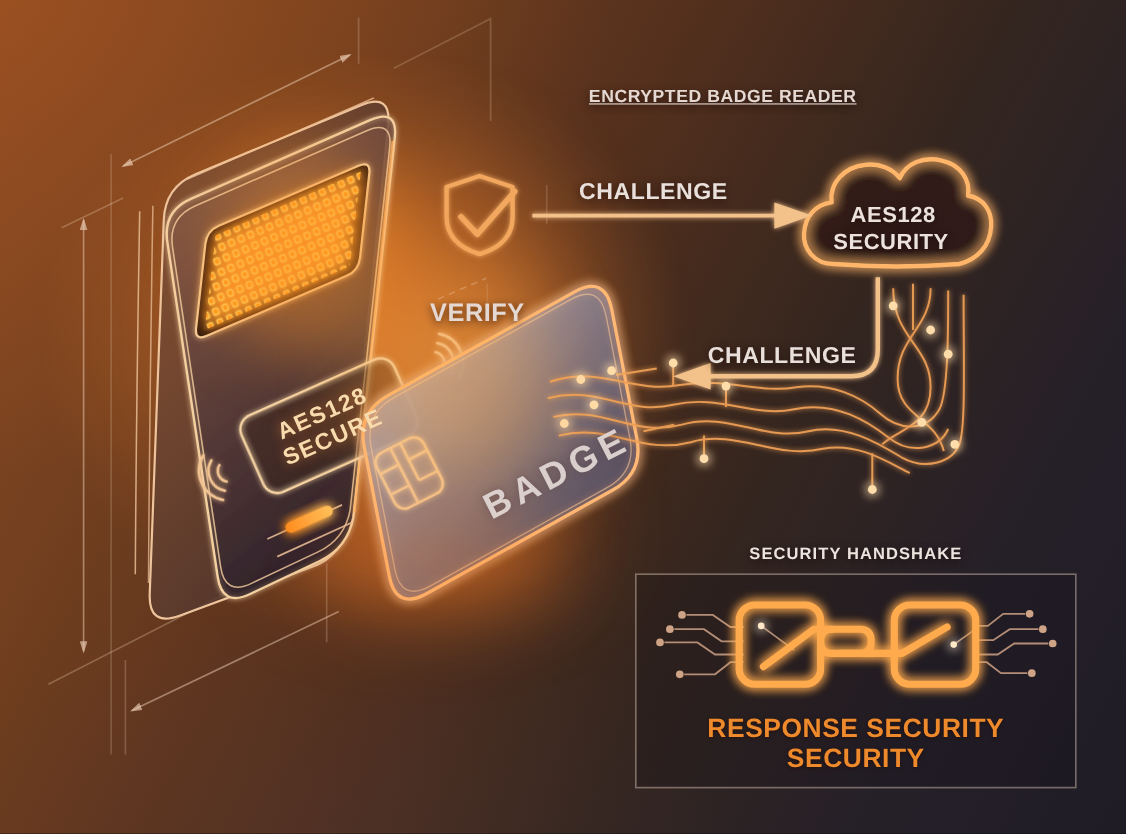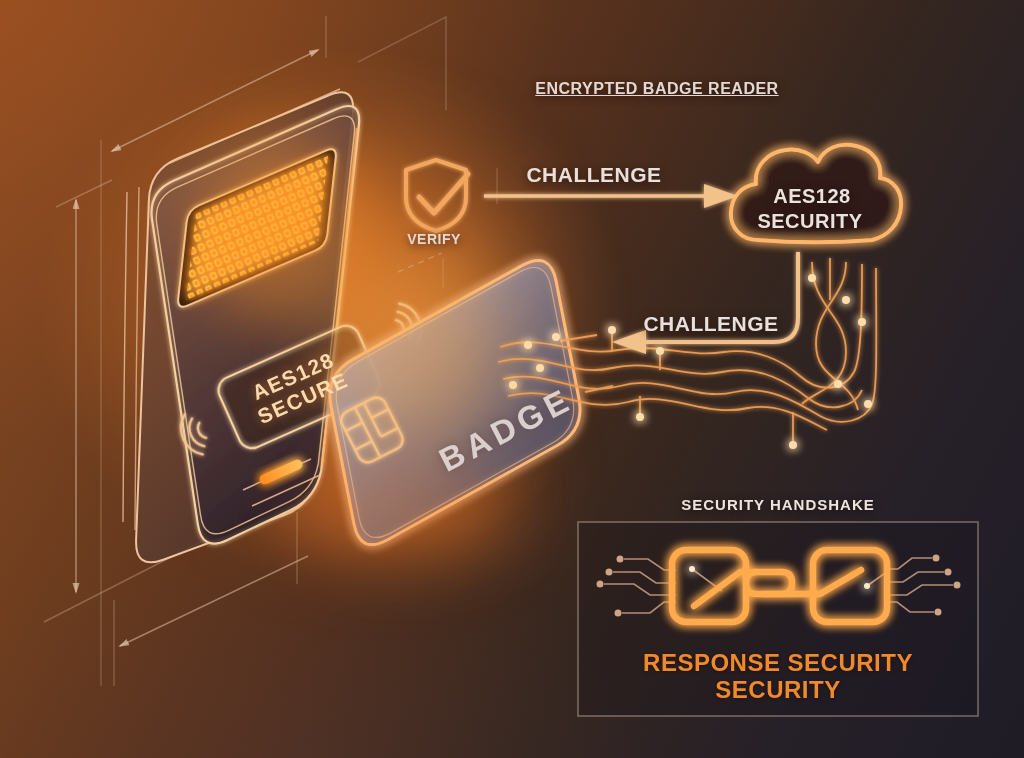--- a/index.html
+++ b/index.html
@@ -16,21 +16,21 @@
   .glow{position:absolute;border-radius:50%;pointer-events:none;}
   .g-back1{left:190px;top:160px;width:330px;height:290px;background:rgba(255,138,45,.45);filter:blur(52px);}
   .g-back2{left:250px;top:420px;width:280px;height:130px;background:rgba(255,125,40,.33);filter:blur(42px);}
   .g-top-led{left:196px;top:138px;width:170px;height:185px;background:rgba(255,150,40,.42);filter:blur(30px);}
   .g-top-card{left:328px;top:252px;width:175px;height:195px;background:rgba(255,170,70,.38);filter:blur(36px);}
   .g-top-bar{left:300px;top:472px;width:210px;height:85px;background:rgba(255,130,38,.30);filter:blur(32px);}
   .lbl{position:absolute;transform:translate(-50%,-50%);white-space:nowrap;text-align:center;
        font-weight:800;color:#e5d8d2;text-shadow:0 2px 8px rgba(25,8,0,.65);letter-spacing:.5px;}
   .t-title{font-size:16px;text-decoration:underline;}
   .t-small{font-size:21px;color:#e9dfdb;}
-  .t-verify{font-size:14px;}
+  .t-verify{font-size:23px;margin-top:45px;}
   .t-cloud{font-size:20px;color:#ece2dd;}
   .t-reader{font-size:21px;color:#f8dcae;letter-spacing:1.5px;line-height:1.12;
             transform:translate(-50%,-50%) rotate(-24deg);text-shadow:0 0 10px rgba(255,150,60,.55);}
   .t-badge{font-size:33px;font-weight:600;letter-spacing:5px;color:rgba(226,216,213,.93);
            transform:translate(-50%,-50%) rotate(-27deg);text-shadow:0 0 8px rgba(90,60,60,.5);}
   .t-hs{font-size:15px;letter-spacing:1px;color:#ece4df;}
   .t-proto{font-size:24px;color:#ee8a2c;letter-spacing:.5px;text-shadow:0 1px 3px rgba(40,10,0,.6);}
 </style>
 </head>
 <body>

